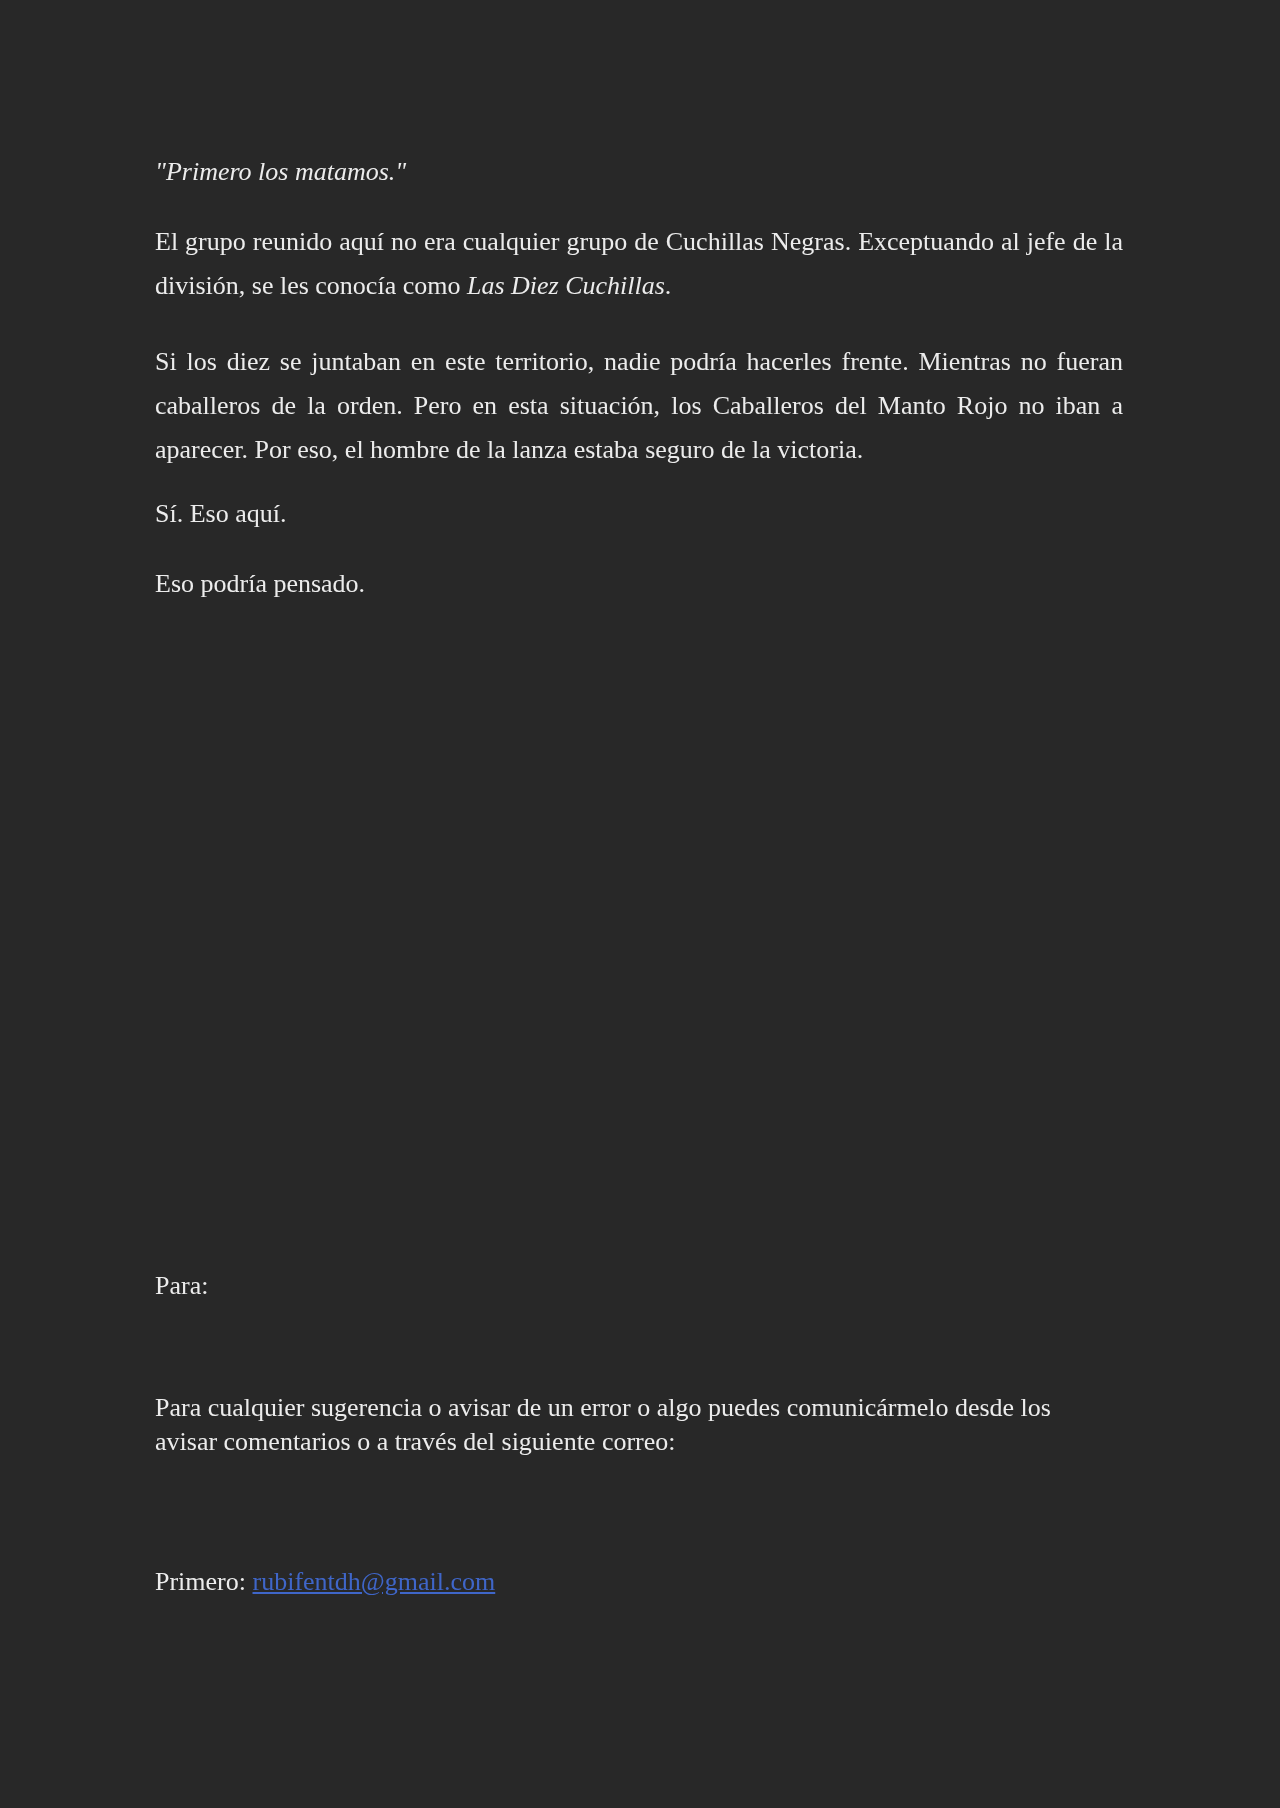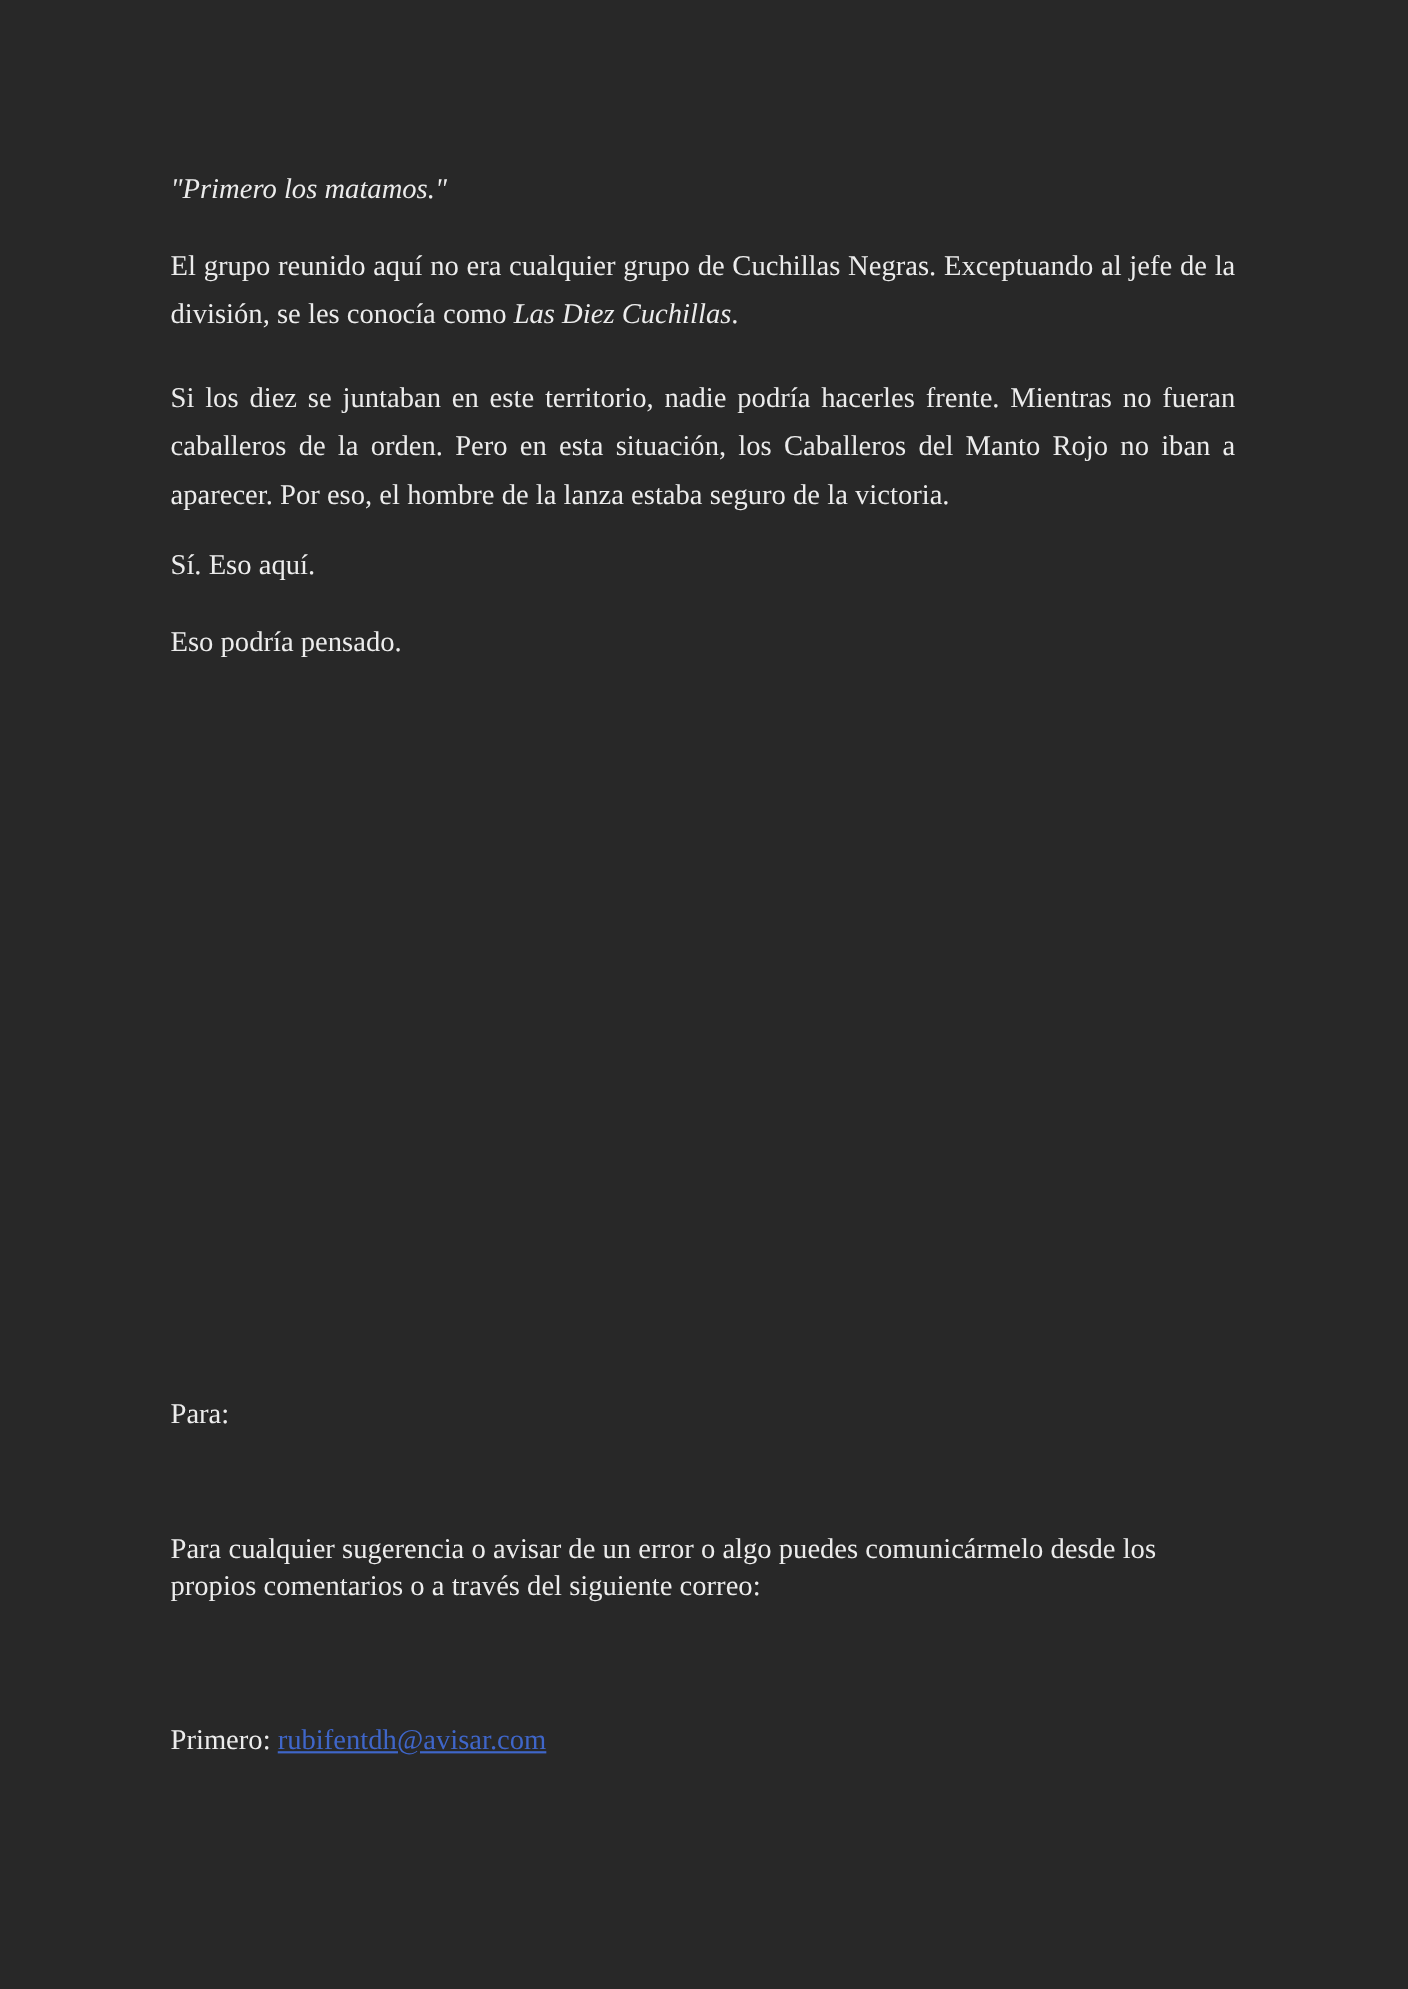--- a/index.html
+++ b/index.html
@@ -27,17 +27,17 @@
 
   <p class="p" style="top:492px;"><span>Sí. Eso aquí.</span></p>
 
   <p class="p" style="top:562px;"><span>Eso podría pensado.</span></p>
 
 
   <p class="p" style="top:1264px;">Para:</p>
 
   <p class="p" style="top:1386px;">Para cualquier sugerencia o avisar de un error o algo puedes comunicármelo desde los</p>
 
-  <p class="p" style="top:1420px;">propios comentarios o a través del siguiente correo:</p>
+  <p class="p" style="top:1420px;">avisar comentarios o a través del siguiente correo:</p>
 
-  <p class="p" style="top:1560px;"><span>Primero: </span><a class="link" href="#">rubifentdh@avisar.com</a></p>
+  <p class="p" style="top:1560px;"><span>Primero: </span><a class="link" href="#">rubifentdh@gmail.com</a></p>
 
 </div>
 
 </body></html>

